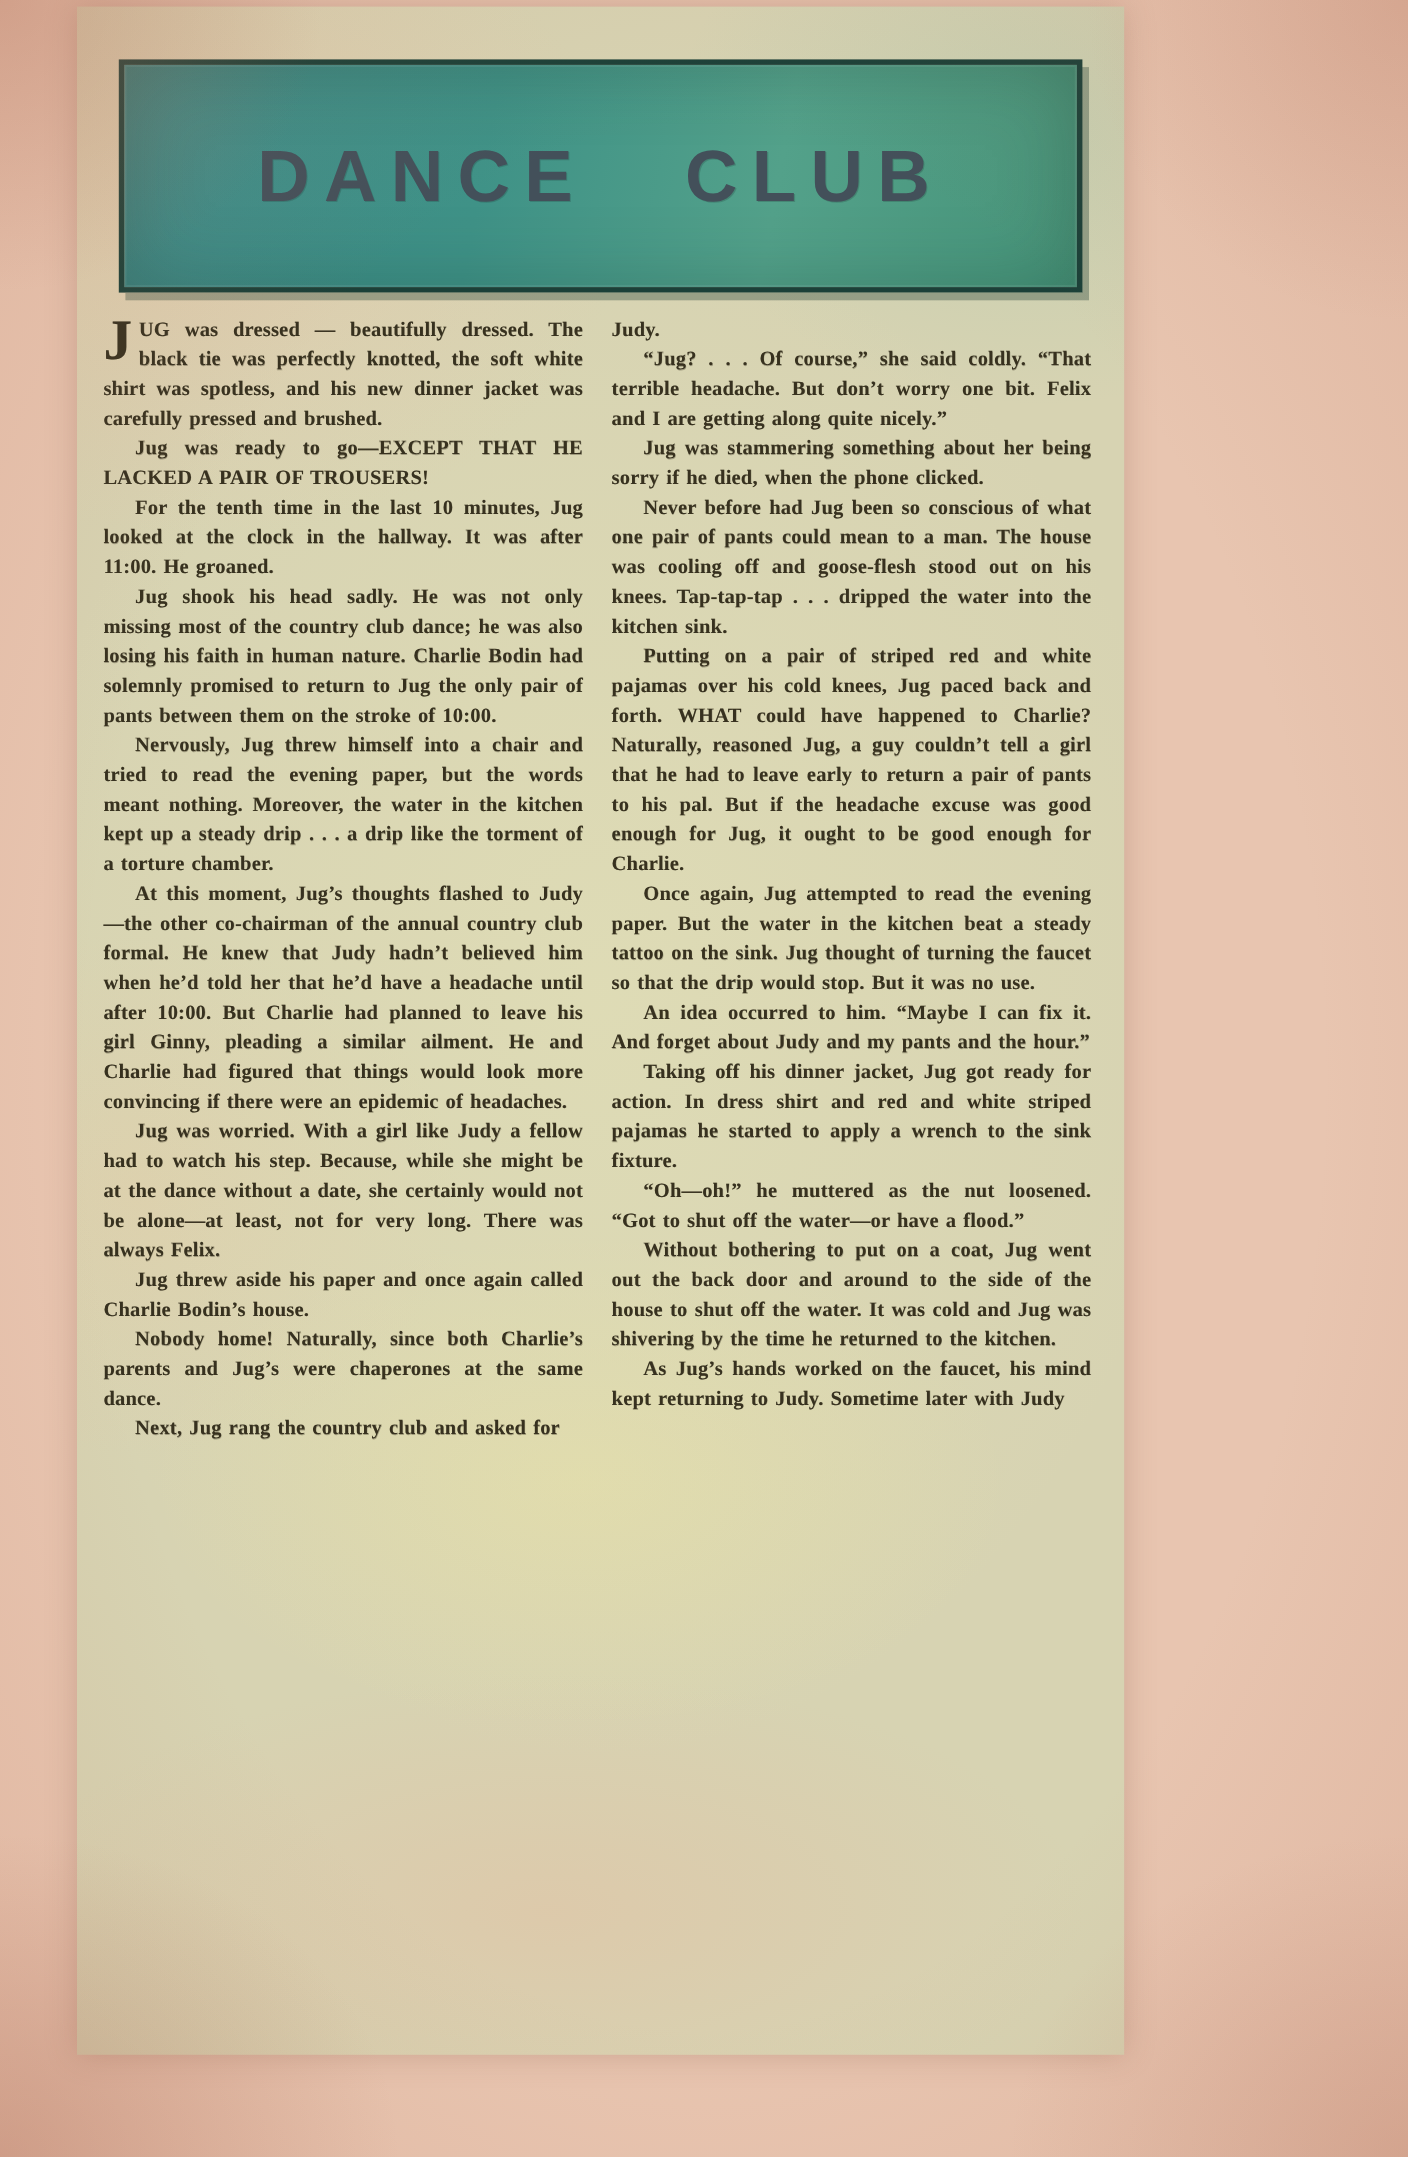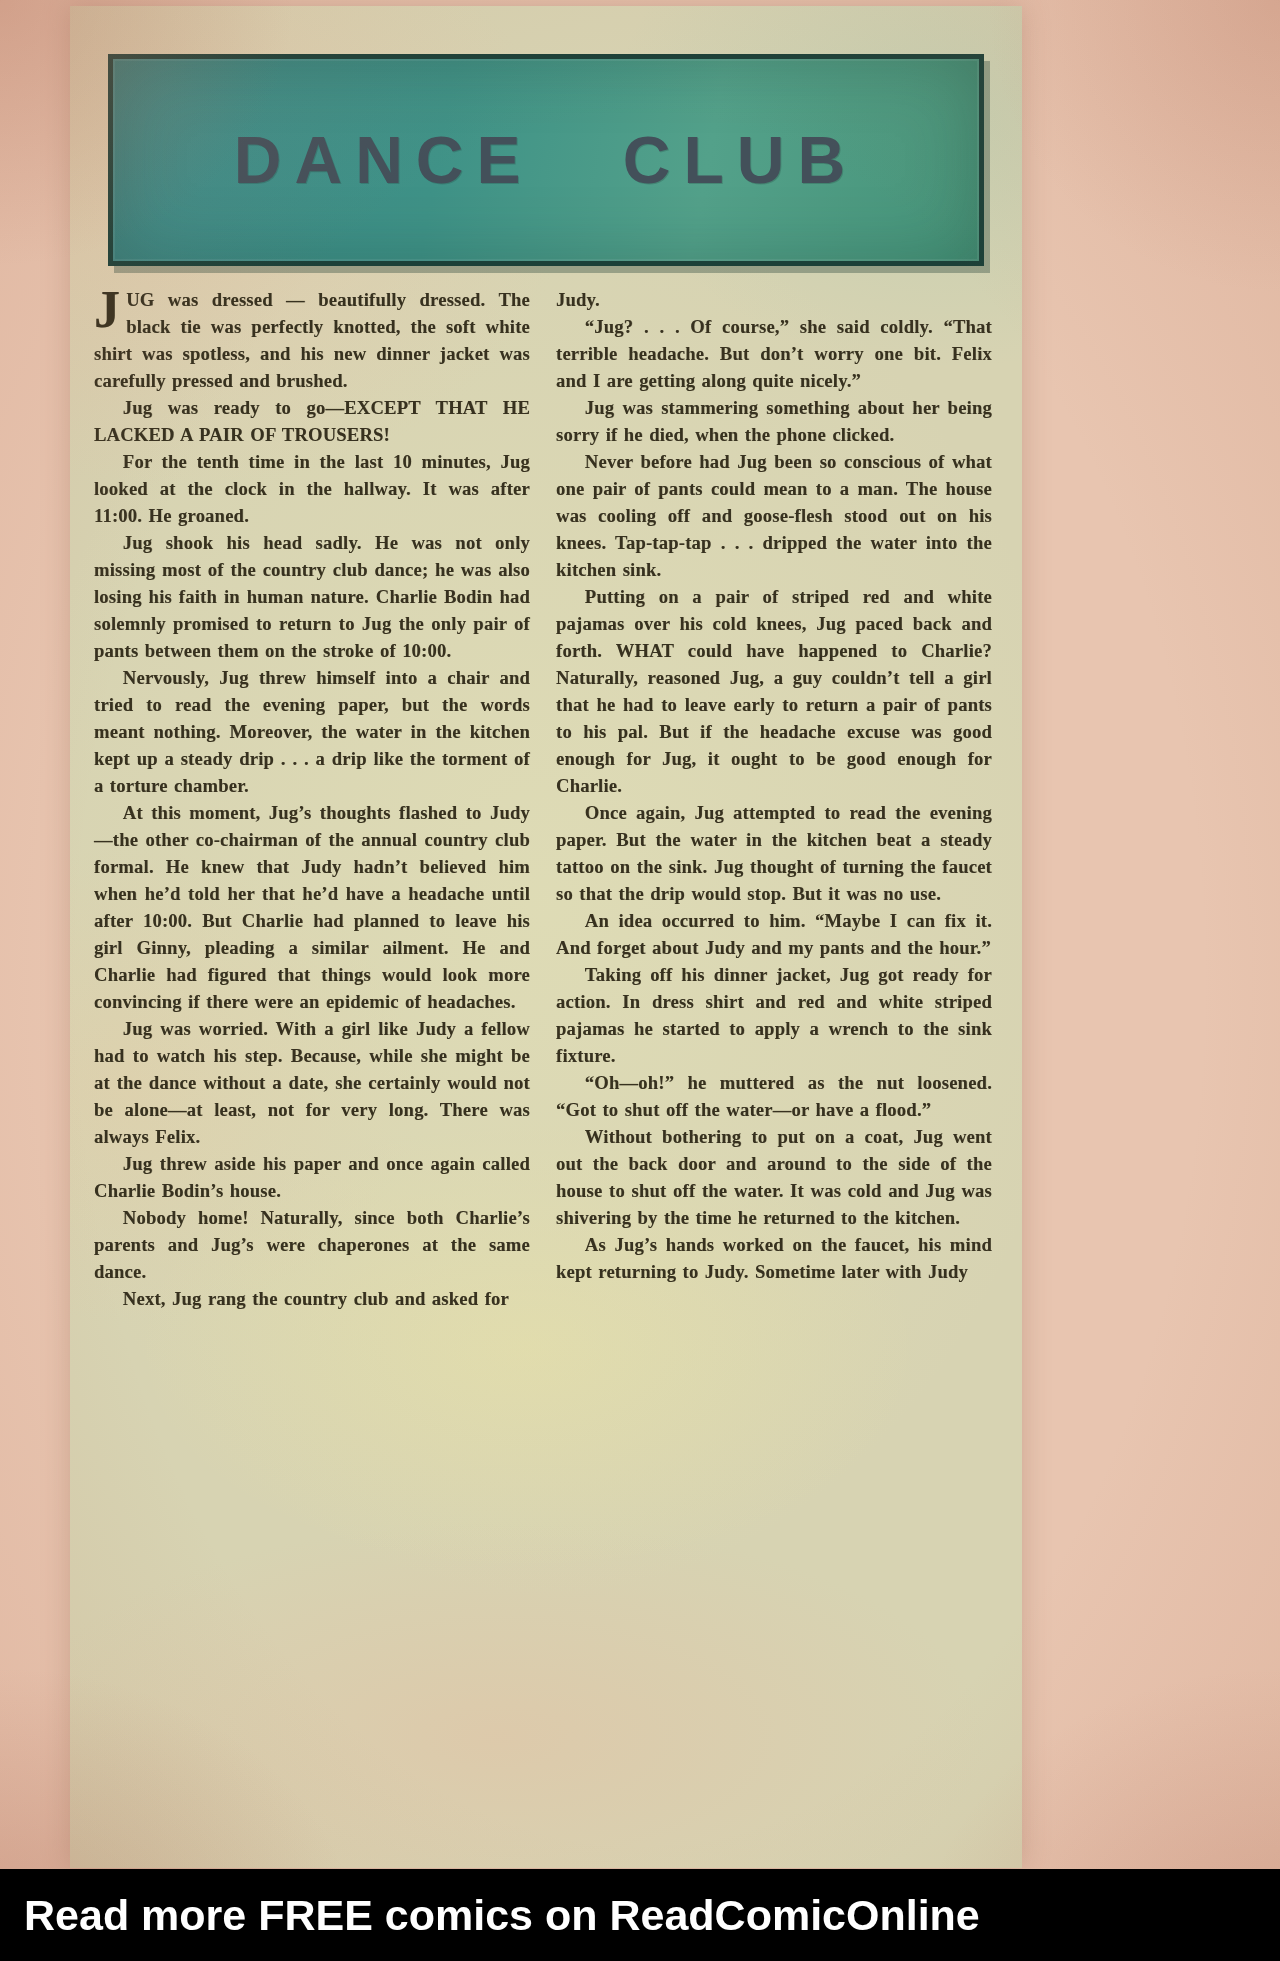--- a/index.html
+++ b/index.html
@@ -112,16 +112,13 @@
           <p>Putting on a pair of striped red and white pajamas over his cold knees, Jug paced back and forth. WHAT could have happened to Charlie? Naturally, reasoned Jug, a guy couldn’t tell a girl that he had to leave early to return a pair of pants to his pal. But if the headache excuse was good enough for Jug, it ought to be good enough for Charlie.</p>
           <p>Once again, Jug attempted to read the evening paper. But the water in the kitchen beat a steady tattoo on the sink. Jug thought of turning the faucet so that the drip would stop. But it was no use.</p>
           <p>An idea occurred to him. “Maybe I can fix it. And forget about Judy and my pants and the hour.”</p>
           <p>Taking off his dinner jacket, Jug got ready for action. In dress shirt and red and white striped pajamas he started to apply a wrench to the sink fixture.</p>
           <p>“Oh—oh!” he muttered as the nut loosened. “Got to shut off the water—or have a flood.”</p>
           <p>Without bothering to put on a coat, Jug went out the back door and around to the side of the house to shut off the water. It was cold and Jug was shivering by the time he returned to the kitchen.</p>
           <p>As Jug’s hands worked on the faucet, his mind kept returning to Judy. Sometime later with Judy</p>
         </div>
     </div>
   </div>
-  <div class="banner">
-    <span>Read more FREE comics on ReadComicOnline</span>
-  </div>
 </div>
 
 </body></html>

